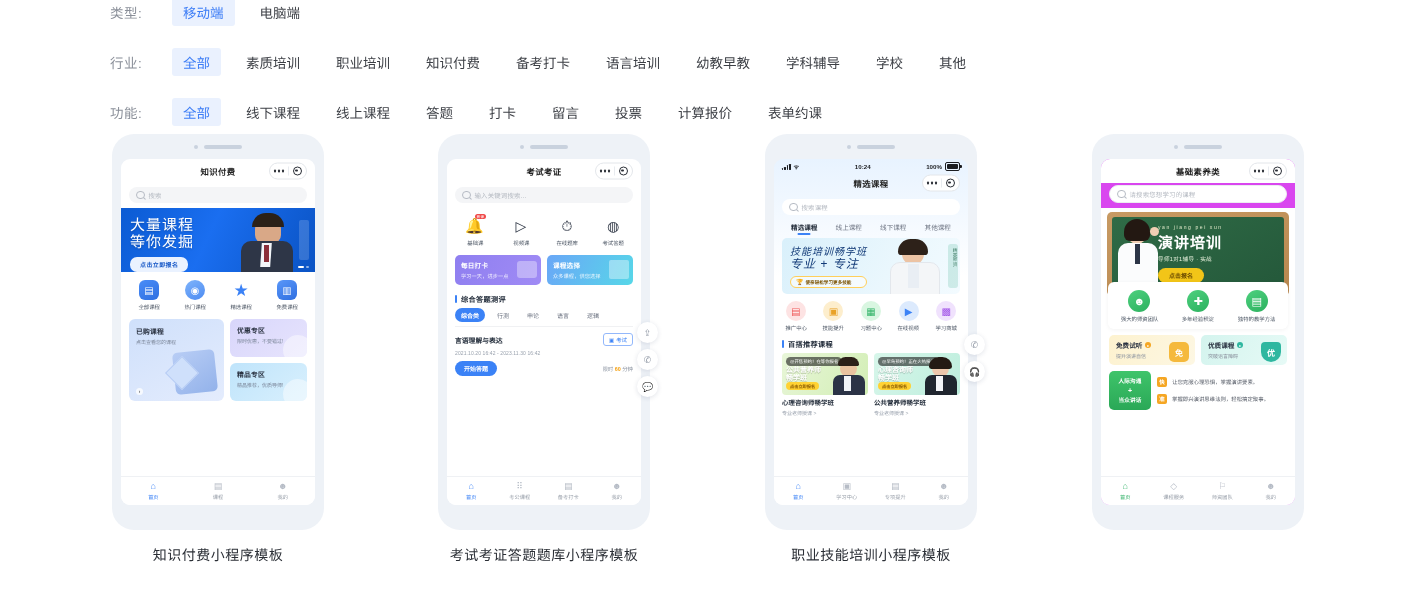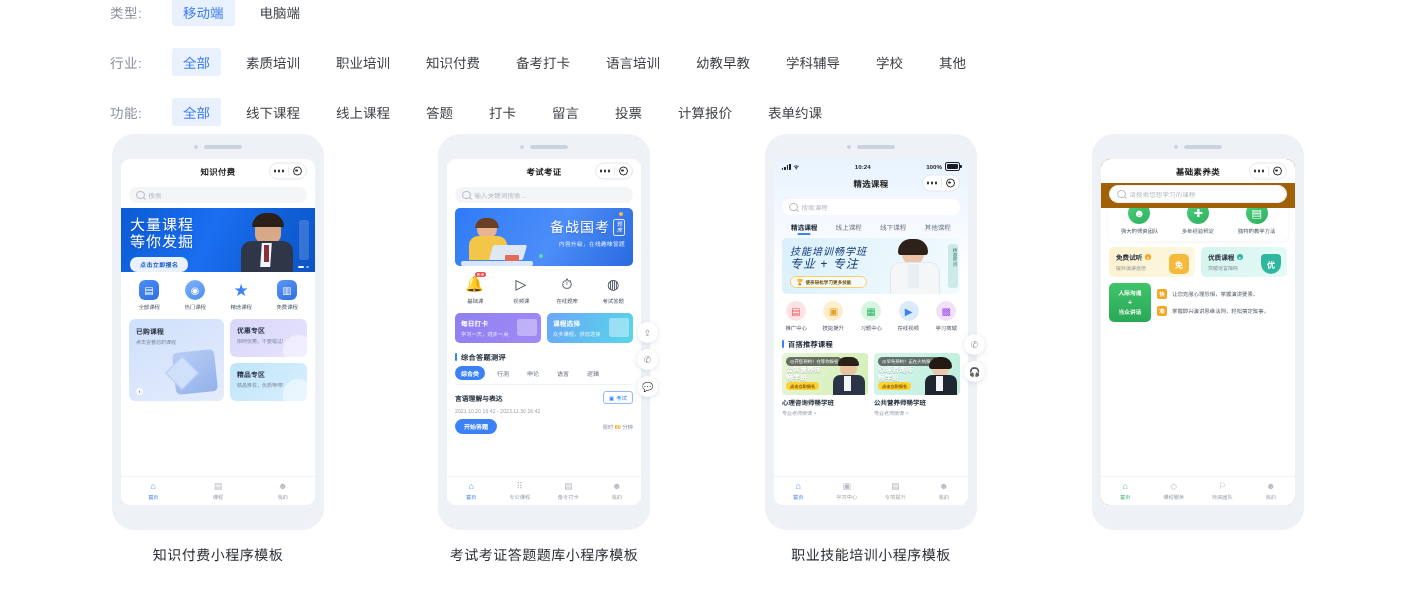--- a/index.html
+++ b/index.html
@@ -419,39 +419,20 @@
                 </div>
             </div>
           </div>
 
           <div class="search">
             <span class="mag"></span>
             <span>输入关键词搜索...</span>
           </div>
 
           <div class="body">
-            <div class="banner b2">
-              <div style="position:absolute;left:6px;bottom:0;width:74px;height:48px;z-index:2;">
-                <div style="position:absolute;left:16px;top:2px;width:20px;height:19px;border-radius:50%;background:#e8b48f;"></div>
-                <div style="position:absolute;left:14px;top:0px;width:24px;height:10px;border-radius:12px 12px 0 0;background:#6b3f23;"></div>
-                <div style="position:absolute;left:8px;top:18px;width:38px;height:24px;border-radius:9px 9px 0 0;background:#f3c64a;"></div>
-                <div style="position:absolute;left:30px;top:27px;width:34px;height:15px;background:#dfe7f2;transform:skewX(-16deg);border-radius:2px;"></div>
-                <div style="position:absolute;left:0;bottom:0;width:72px;height:5px;background:rgba(255,255,255,.8);border-radius:2px;"></div>
-                <div style="position:absolute;left:44px;bottom:5px;width:14px;height:6px;background:#e46a5c;border-radius:1px;"></div>
-              </div>
-              <div class="bn-text" style="right:8px;top:11px;text-align:right;">
-                <div class="bn-title" style="font-size:14px;color:#fff;display:flex;align-items:center;gap:3px;justify-content:flex-end;text-shadow:0 1px 2px rgba(0,0,0,.18);">
-                  <span>备战国考</span>
-                  <span style="font-size:5.4px;border:.8px solid rgba(255,255,255,.85);border-radius:2px;padding:1px 2px;line-height:1.1;writing-mode:vertical-rl;">题库</span>
-                </div>
-                <div class="bn-sub" style="font-size:5.6px;color:#eaf2ff;margin-top:4px;">内容升级，在线趣味答题</div>
-              </div>
-              <div style="position:absolute;right:10px;top:4px;width:4px;height:4px;border-radius:50%;background:#ffbd3d;"></div>
-              <div style="position:absolute;left:84px;bottom:8px;width:4px;height:4px;border-radius:50%;background:#5be0a0;"></div>
-            </div>
 
             <div class="igrid">
               <div class="gi">
                 <div class="ic" style="background:none;color:#2b3342;font-size:15px;position:relative;">🔔<span style="position:absolute;right:-1px;top:-2px;background:#f04b4b;color:#fff;font-size:3.6px;border-radius:4px;padding:0 2px;">新课</span></div>
                 <div class="lb">基础课</div>
               </div>
               <div class="gi">
                 <div class="ic" style="background:none;color:#2b3342;font-size:14px;">▷</div>
                 <div class="lb">视频课</div>
               </div>
@@ -703,21 +684,21 @@
       </div>
       <div class="caption">职业技能培训小程序模板</div>
     </div>
 
     <div class="card c4" style="position: absolute; left: 1092px; top: 0px; margin-left: 0px; width: 212px;">
       <div class="phone">
         <div class="notchbar">
           <span class="notch-dot"></span>
           <span class="notch-bar"></span>
         </div>
-        <div class="screen" style="background:#a16207;">
+        <div class="screen" style="background:#d946ef;">
 
           <div class="navbar" style="background:#fff;">
             <div class="title">基础素养类</div>
             <div class="capsule">
               <div class="dots">
                   <i></i>
                   <i></i>
                   <i></i>
                 </div>
               <div class="sep"></div>
@@ -726,20 +707,37 @@
                 </div>
             </div>
           </div>
 
           <div class="search white" style="border:.7px solid #eceef1;margin-top:2px;">
             <span class="mag"></span>
             <span>请搜索您想学习的课程</span>
           </div>
 
           <div class="body" style="background:#fff;">
+            <div class="banner b4">
+              <div class="chalk">
+                <div style="position:absolute;left:4px;bottom:0;width:44px;height:72px;z-index:2;">
+                  <div style="position:absolute;left:11px;top:4px;width:20px;height:21px;border-radius:50%;background:#f0ceb4;"></div>
+                  <div style="position:absolute;left:8px;top:0px;width:26px;height:22px;border-radius:13px 13px 6px 6px;background:#231812;"></div>
+                  <div style="position:absolute;left:2px;top:24px;width:40px;height:48px;border-radius:10px 10px 0 0;background:#fbfcfd;"></div>
+                  <div style="position:absolute;left:19px;top:25px;width:5px;height:20px;background:#2c3547;"></div>
+                  <div style="position:absolute;left:34px;top:8px;width:9px;height:9px;border-radius:50%;background:#f0ceb4;"></div>
+                </div>
+                <div style="position:absolute;right:6px;top:7px;left:46px;z-index:3;">
+                  <div style="font-size:5px;color:#dfe9c9;letter-spacing:1.6px;">yan jiang pei xun</div>
+                  <div style="font-size:15px;color:#fff;font-weight:bold;letter-spacing:1px;margin-top:1px;">演讲培训</div>
+                  <div style="font-size:5.6px;color:#eef6e2;margin-top:3px;letter-spacing:.3px;">导师1对1辅导 · 实战</div>
+                  <div style="margin-top:5px;display:inline-block;background:#f2c518;color:#6a4a00;font-size:6px;font-weight:bold;border-radius:8px;padding:3px 11px;">点击报名</div>
+                </div>
+              </div>
+            </div>
 
             <div class="feat3">
               <div class="gi">
                 <div class="ic round" style="background:linear-gradient(150deg,#4ed07e,#2cb15f);width:22px;height:22px;font-size:11px;">☻</div>
                 <div class="lb">强大的师资团队</div>
               </div>
               <div class="gi">
                 <div class="ic round" style="background:linear-gradient(150deg,#4ed07e,#2cb15f);width:22px;height:22px;font-size:11px;">✚</div>
                 <div class="lb">多年经验积淀</div>
               </div>

